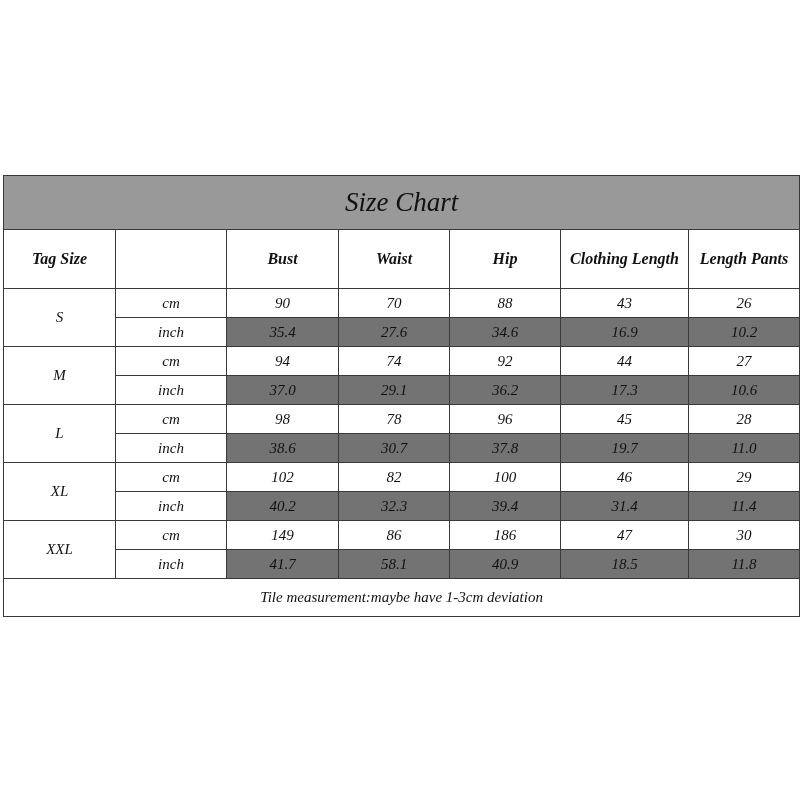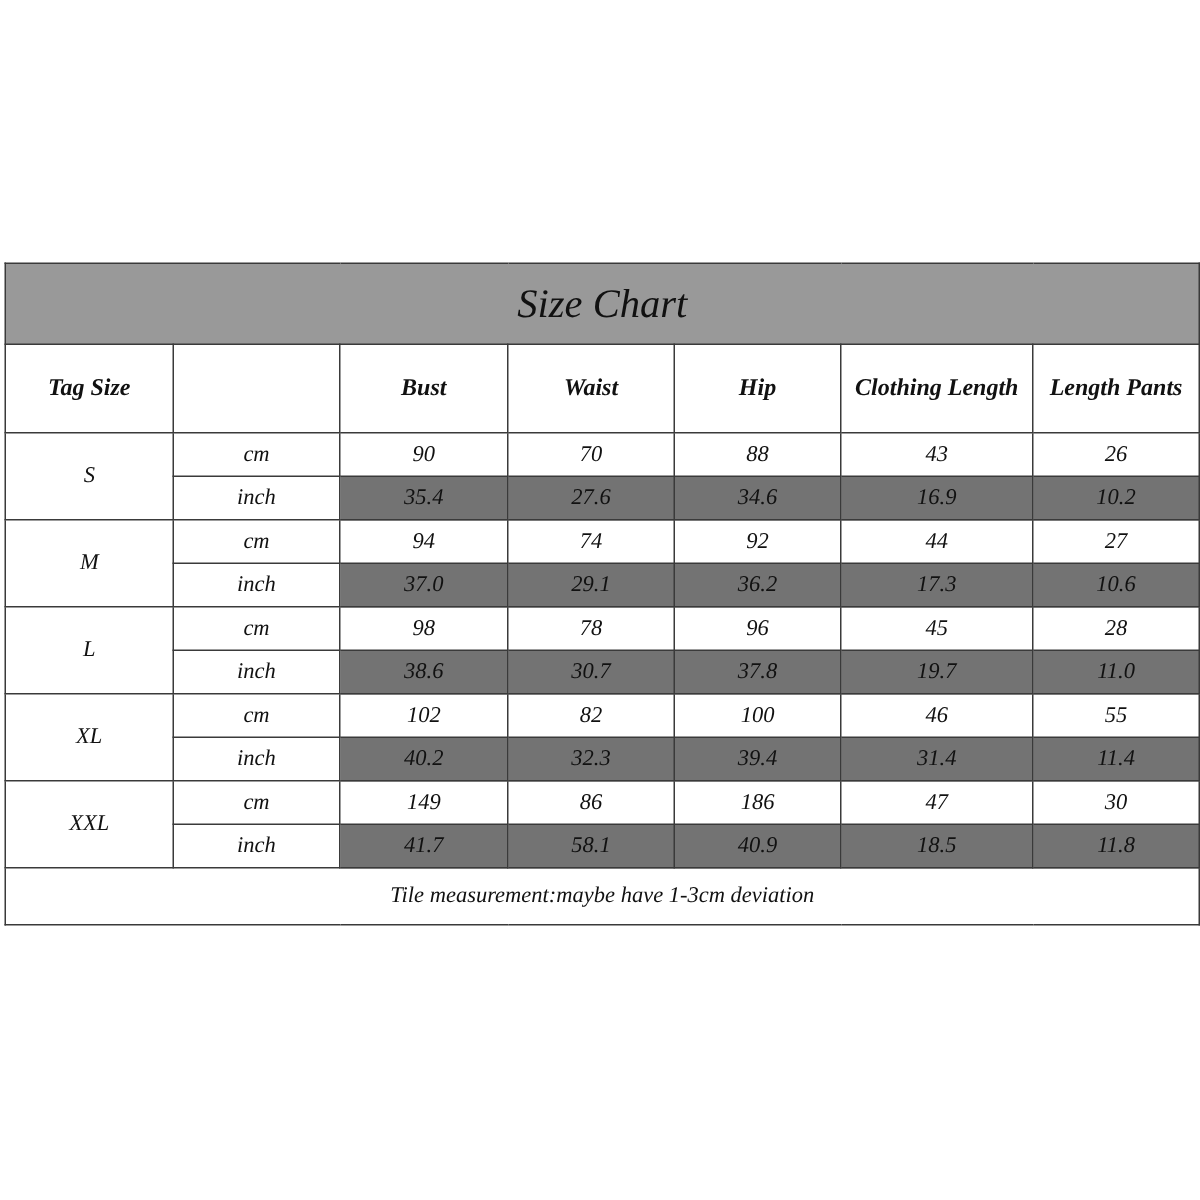--- a/index.html
+++ b/index.html
@@ -97,21 +97,21 @@
         <td class="val">19.7</td>
         <td class="val">11.0</td>
       </tr>
       <tr class="cm-row">
         <td rowspan="2">XL</td>
         <td>cm</td>
         <td class="val">102</td>
         <td class="val">82</td>
         <td class="val">100</td>
         <td class="val">46</td>
-        <td class="val">55</td>
+        <td class="val">29</td>
       </tr>
       <tr class="inch-row">
         <td>inch</td>
         <td class="val">40.2</td>
         <td class="val">32.3</td>
         <td class="val">39.4</td>
         <td class="val">31.4</td>
         <td class="val">11.4</td>
       </tr>
       <tr class="cm-row">

